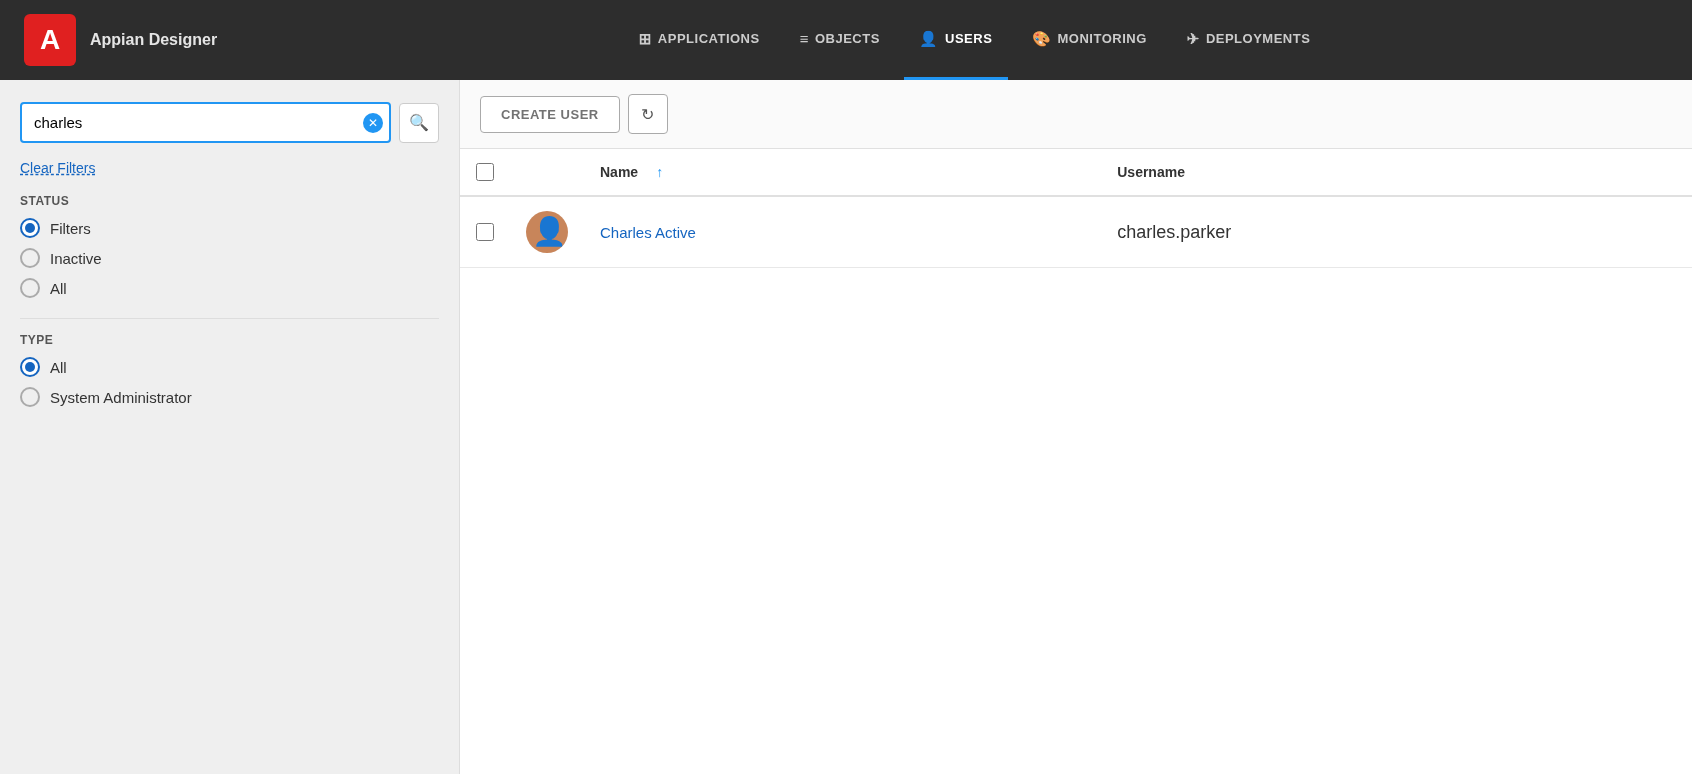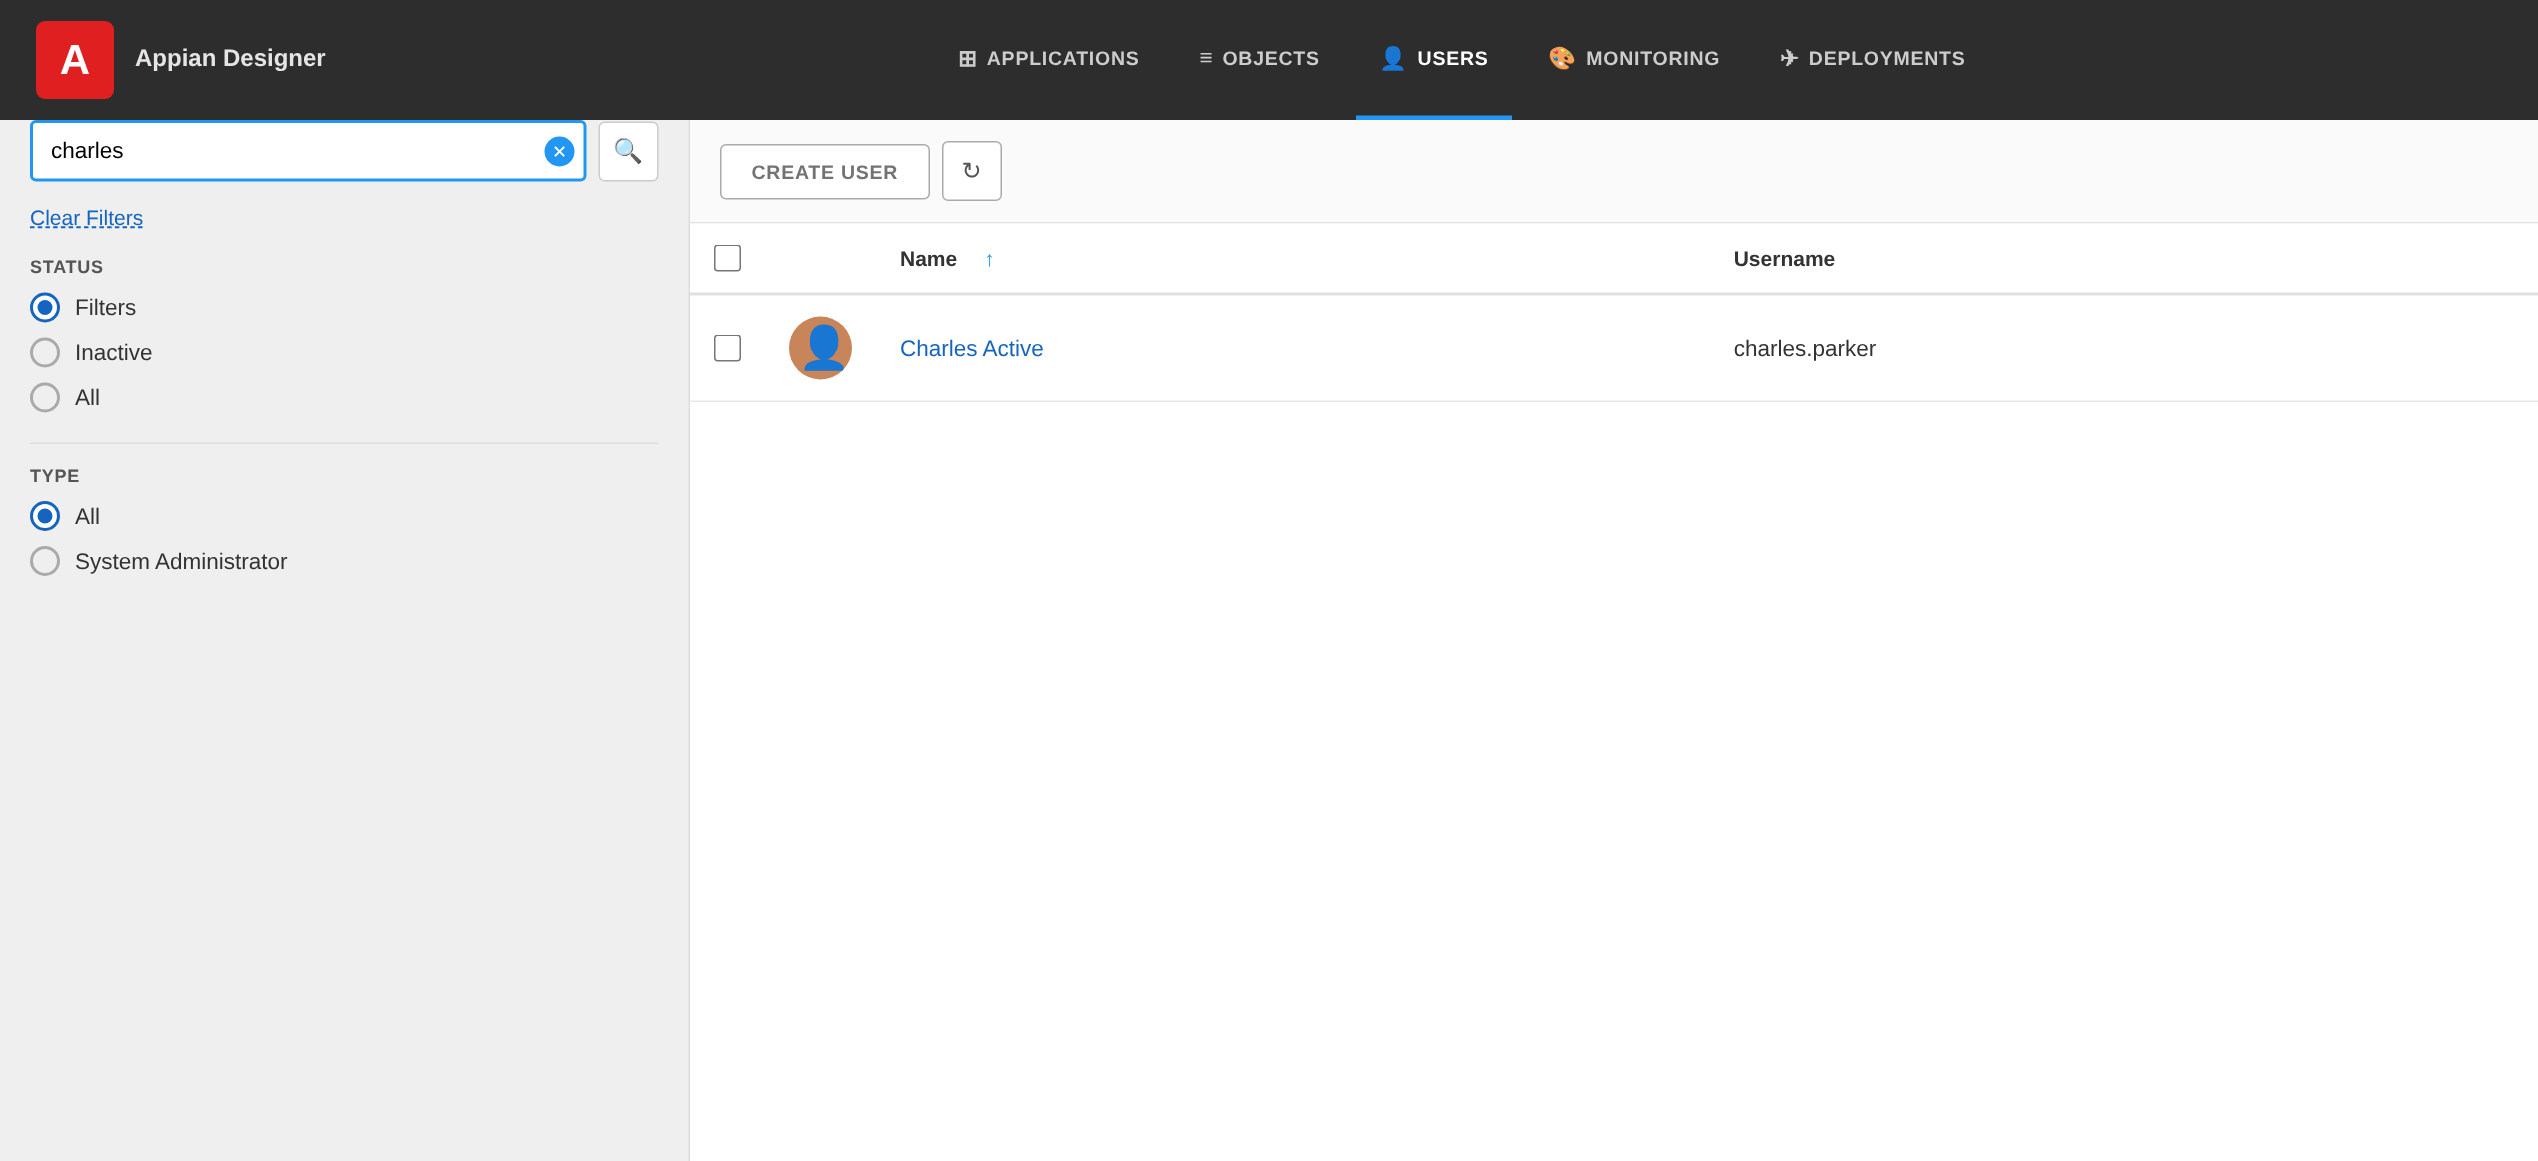--- a/index.html
+++ b/index.html
@@ -71,21 +71,21 @@
     .main-layout {
       display: flex;
       height: calc(774px - 80px);
     }
 
     
     .sidebar {
       width: 460px;
       background: #efefef;
       border-right: 1px solid #ddd;
-      padding: 0 20px;
+      padding: 22px 20px;
       flex-shrink: 0;
     }
     .search-row {
       display: flex;
       align-items: center;
       gap: 8px;
       margin-bottom: 16px;
     }
     .search-input-wrap {
       position: relative;
@@ -280,21 +280,21 @@
       top: 4px;
       left: 6px;
     }
     .user-name-link {
       color: #1565C0;
       cursor: pointer;
       font-size: 15px;
     }
     .username-text {
       color: #333;
-      font-size: 15px;
+      font-size: 18px;
     }
 
     
     .sidebar-divider {
       height: 1px;
       background: #ddd;
       margin: 8px 0 14px 0;
     }
   </style>
 </head>

